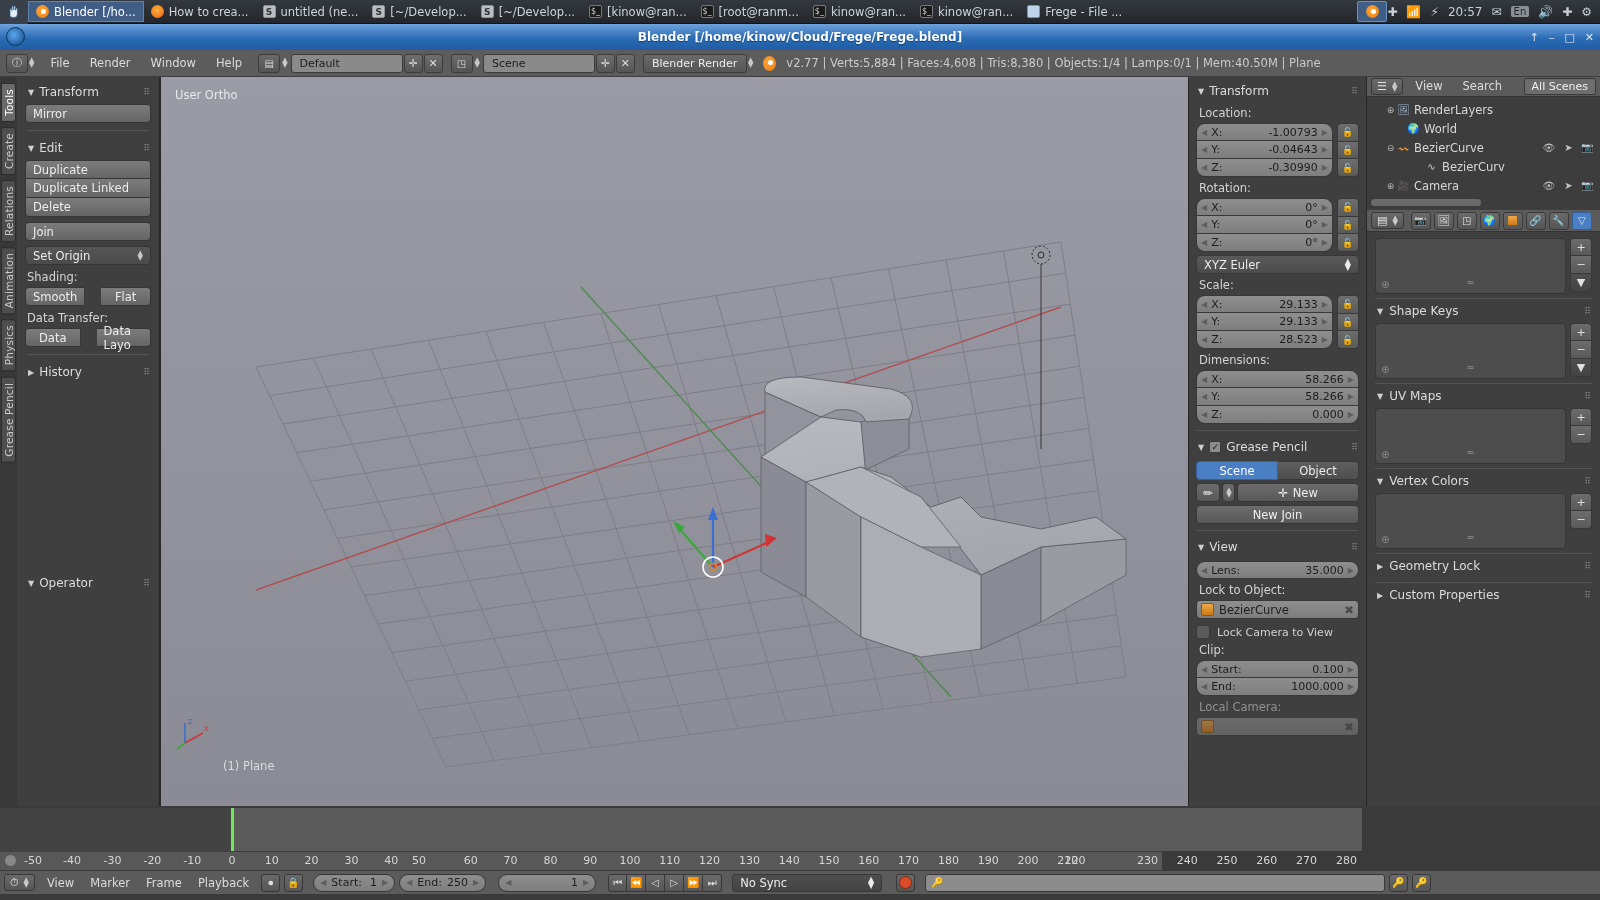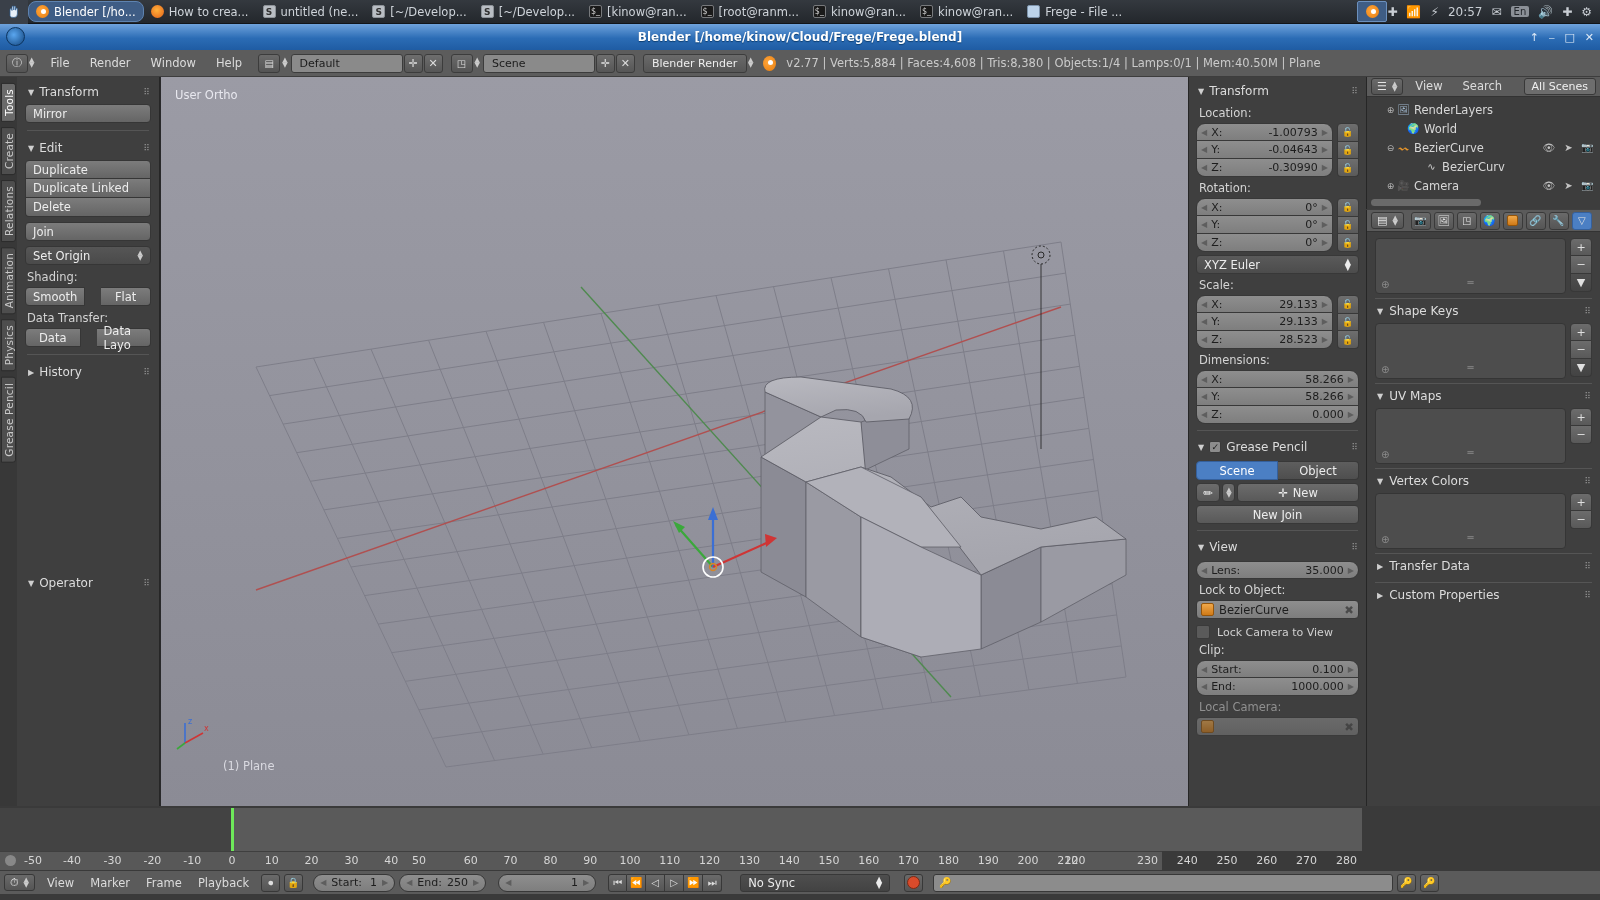--- a/index.html
+++ b/index.html
@@ -7,21 +7,21 @@
     font-family:"DejaVu Sans", sans-serif; font-size:11px; color:#d0d0d0; }
 
   
   #taskbar { position:absolute; left:0; top:0; width:1600px; height:24px;
     background:linear-gradient(#34393f,#23272c); display:flex; align-items:center;
     border-bottom:1px solid #11151a; }
   .tb-left-icon { width:28px; height:24px; display:flex; align-items:center; justify-content:center;
     background:#3a4049; }
   .tb-item { display:flex; align-items:center; gap:5px; height:21px; padding:0 7px;
     color:#cfd4da; font-size:11.5px; white-space:nowrap; }
-  .tb-item.active { background:#3f5d85; border:1px solid #5e83b0; border-radius:8px; color:#fff; }
+  .tb-item.active { background:#3f5d85; border:1px solid #5e83b0; border-radius:0; color:#fff; }
   .tb-ico { width:13px; height:13px; flex:0 0 13px; border-radius:2px; position:relative;
     display:flex; align-items:center; justify-content:center; font-size:9px; }
   .ico-blender { background:radial-gradient(circle at 40% 40%,#ffa53b,#e87d0d);
     border-radius:50%; color:#fff; }
   .ico-blender::after { content:""; position:absolute; width:5px; height:5px; background:#fff;
     border-radius:50%; left:5px; top:4px; }
   .ico-ff { background:radial-gradient(circle at 45% 40%,#ffb13b,#e25f18); border-radius:50%; }
   .ico-txt { background:#b9bec4; color:#333; font-weight:bold; border:1px solid #8d9298; }
   .ico-term { background:#1a1a1a; color:#cfcfcf; border:1px solid #77797c; font-size:8px; }
   .ico-folder { background:#bcd3ea; border:1px solid #7d93ab; }
@@ -933,21 +933,21 @@
             <span class="plus">⊕</span>
             <span class="dash">═</span>
           </div>
           <div class="pbtns">
             <div class="pbtn">+</div>
             <div class="pbtn">−</div>
           </div>
         </div>
         <div class="phead">
           <span class="tri">▶</span>
-          <span>Transfer Data</span>
+          <span>Geometry Lock</span>
           <span class="grip">⠿</span>
         </div>
         <div class="phead">
           <span class="tri">▶</span>
           <span>Custom Properties</span>
           <span class="grip">⠿</span>
         </div>
       </div>
   </div>
 </div>
@@ -1030,21 +1030,21 @@
       <span class="ar" style="color:#5e5e5e;font-size:8px;">▶</span>
     </div>
     <div class="th-nav" style="margin-left:8px;">
       <div class="th-ico">⏮</div>
       <div class="th-ico">⏪</div>
       <div class="th-ico">◁</div>
       <div class="th-ico">▷</div>
       <div class="th-ico">⏩</div>
       <div class="th-ico">⏭</div>
     </div>
-    <div class="th-drop" style="margin-left:14px;">
+    <div class="th-drop" style="margin-left:6px;">
       <span>No Sync</span>
       <span class="sp">
           <span>▲</span>
           <span>▼</span>
         </span>
     </div>
     <div class="th-ico" style="margin-left:10px;">
       <span class="rec-dot"></span>
     </div>
     <div class="th-wide" style="margin-left:6px;">

